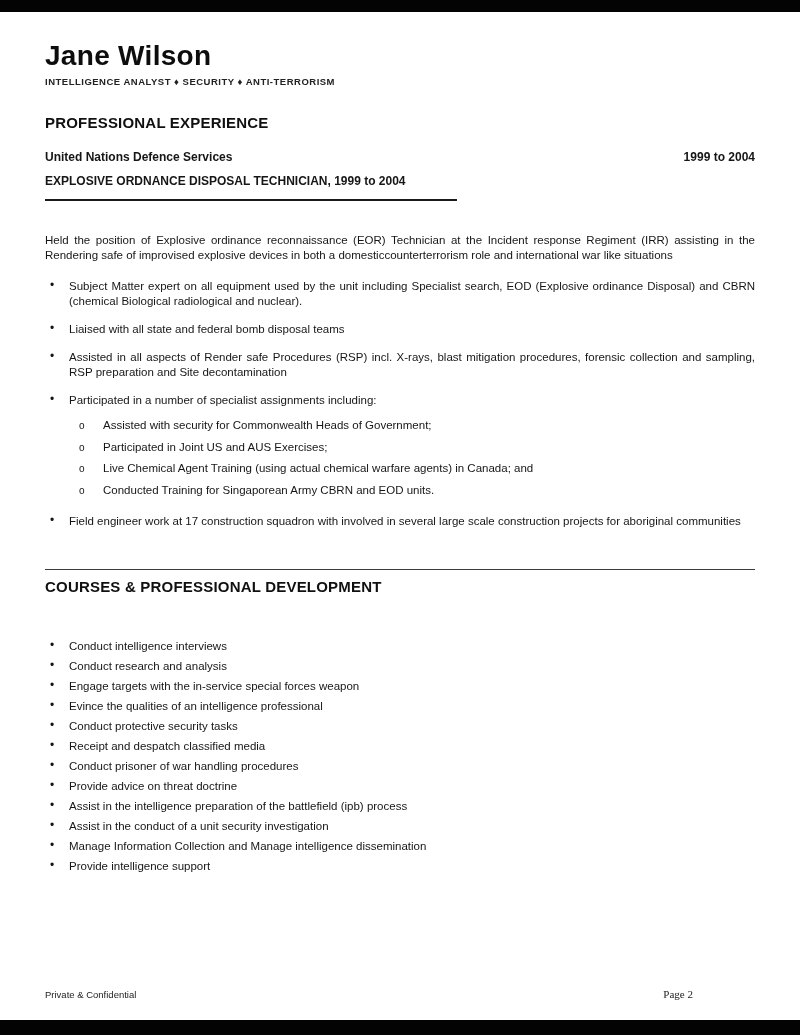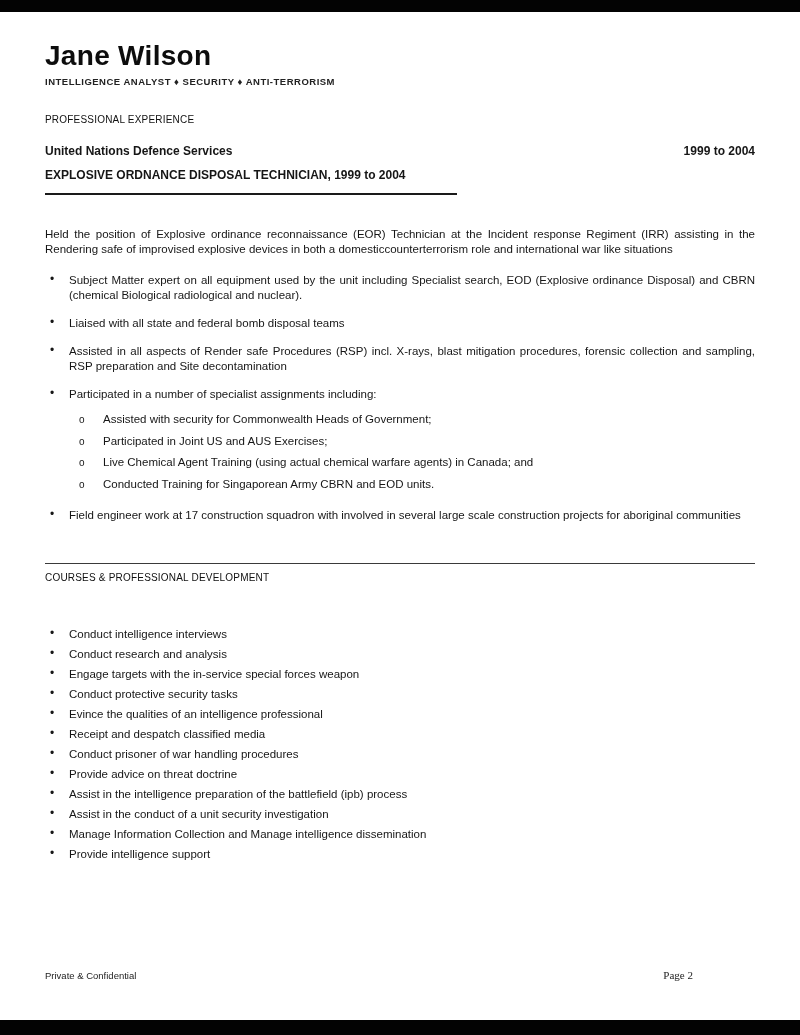--- a/index.html
+++ b/index.html
@@ -12,21 +12,21 @@
     overflow: hidden;
   }
   .top-bar { position: absolute; top: 0; left: 0; width: 100%; height: 12px; background: #030303; }
   .bottom-bar { position: absolute; bottom: 0; left: 0; width: 100%; height: 15px; background: #030303; }
 
   .content { padding: 40px 45px 0 45px; }
 
   .name { font-size: 28px; font-weight: bold; letter-spacing: 0.3px; color: #0d0d0d; }
   .tagline { margin-top: 4px; font-size: 9.5px; font-weight: bold; letter-spacing: 0.5px; color: #222; }
 
-  .section-title { font-size: 10px; font-weight: normal; letter-spacing: 0.2px; color: #101010; }
+  .section-title { font-size: 15px; font-weight: bold; letter-spacing: 0.2px; color: #101010; }
   .exp-section-title { margin-top: 27px; }
 
   .employer-row {
     margin-top: 19px;
     display: flex; justify-content: space-between; align-items: baseline;
     font-size: 12px; font-weight: bold;
   }
   .role-title {
     margin-top: 10px;
     font-size: 12px; font-weight: bold;
@@ -87,21 +87,21 @@
     font-size: 11.5px; line-height: 15px;
   }
   .course-item:first-child { margin-top: 0; }
   .course-item::before {
     content: "\2022";
     position: absolute; left: 5px; top: -1px;
     font-size: 12px;
   }
 
   .footer {
-    position: absolute; left: 45px; right: 45px; bottom: 54px;
+    position: absolute; left: 45px; right: 45px; bottom: 35px;
     display: flex; justify-content: space-between; align-items: flex-end;
   }
   .footer-left { font-size: 9.5px; color: #232323; }
   .footer-right {
     font-family: "Liberation Serif", serif;
     font-size: 11px; color: #1c1c1c;
     margin-right: 62px;
   }
 </style>
 </head>
@@ -142,22 +142,22 @@
   </div>
 
   <hr class="divider">
 
   <div class="section-title courses-section-title">COURSES &amp; PROFESSIONAL DEVELOPMENT</div>
 
   <div class="course-list">
     <div class="course-item">Conduct intelligence interviews</div>
     <div class="course-item">Conduct research and analysis</div>
     <div class="course-item">Engage targets with the in-service special forces weapon</div>
+    <div class="course-item">Evince the qualities of an intelligence professional</div>
     <div class="course-item">Conduct protective security tasks</div>
-    <div class="course-item">Evince the qualities of an intelligence professional</div>
     <div class="course-item">Receipt and despatch classified media</div>
     <div class="course-item">Conduct prisoner of war handling procedures</div>
     <div class="course-item">Provide advice on threat doctrine</div>
     <div class="course-item">Assist in the intelligence preparation of the battlefield (ipb) process</div>
     <div class="course-item">Assist in the conduct of a unit security investigation</div>
     <div class="course-item">Manage Information Collection and Manage intelligence dissemination</div>
     <div class="course-item">Provide intelligence support</div>
   </div>
 
 </div>

